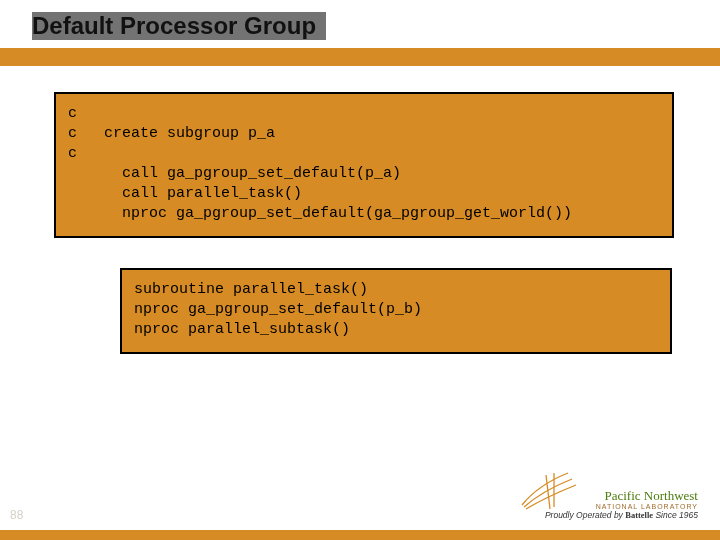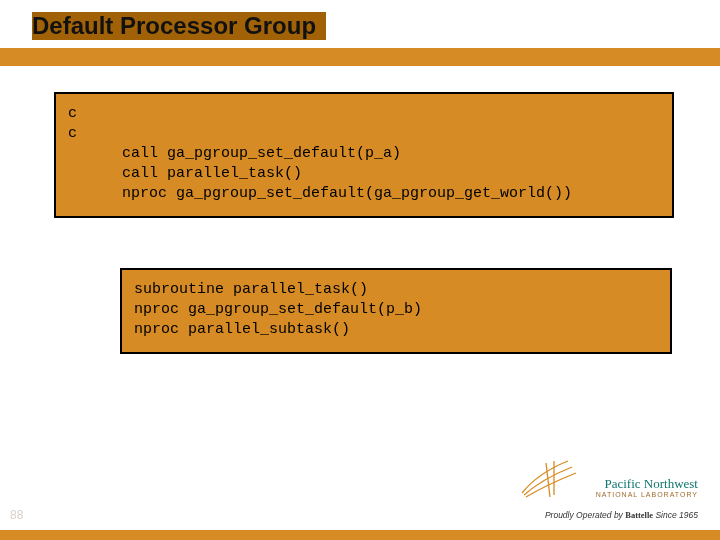--- a/index.html
+++ b/index.html
@@ -20,21 +20,21 @@
     height: 18px;
     background: #d78b24;
   }
   .title {
     position: absolute;
     top: 12px;
     left: 32px;
     font-size: 24px;
     font-weight: bold;
     color: #111;
-    background: #a16207;
+    background: #737373;
     padding-right: 10px;
   }
   .codebox {
     position: absolute;
     background: #d78b24;
     border: 2px solid #000;
     padding: 10px 12px 12px 12px;
     box-sizing: border-box;
   }
   .codebox.one {
@@ -78,48 +78,49 @@
     text-align: right;
   }
   .logo-mark {
     position: absolute;
     right: 120px;
     top: -18px;
   }
   .logo-text {
     font-family: "Times New Roman", Times, serif;
     font-size: 13px;
-    color: #0f766e;
+    color: #4d7c0f;
     line-height: 14px;
   }
   .logo-sub {
     font-size: 7px;
     letter-spacing: 1px;
     color: #a06b2a;
   }
   .tagline {
-    margin-top: 12px;
+    margin-top: 0;
     font-size: 8.5px;
     font-style: italic;
     color: #333;
   }
   .tagline .b {
     font-weight: bold;
     font-family: "Times New Roman", Times, serif;
     font-style: normal;
   }
 </style>
 </head>
 <body>
 
 <div class="title-band"></div>
 <div class="title">Default Processor Group</div>
 
 <div class="codebox one">
   <div class="codeline">c</div>
+  <div class="codeline">c   create subgroup p_a</div>
   <div class="codeline">c</div>
   <div class="codeline">      call ga_pgroup_set_default(p_a)</div>
   <div class="codeline">      call parallel_task()</div>
   <div class="codeline">      nproc ga_pgroup_set_default(ga_pgroup_get_world())</div>
 </div>
 
 <div class="codebox two">
   <div class="codeline">subroutine parallel_task()</div>
   <div class="codeline">nproc ga_pgroup_set_default(p_b)</div>
   <div class="codeline">nproc parallel_subtask()</div>

